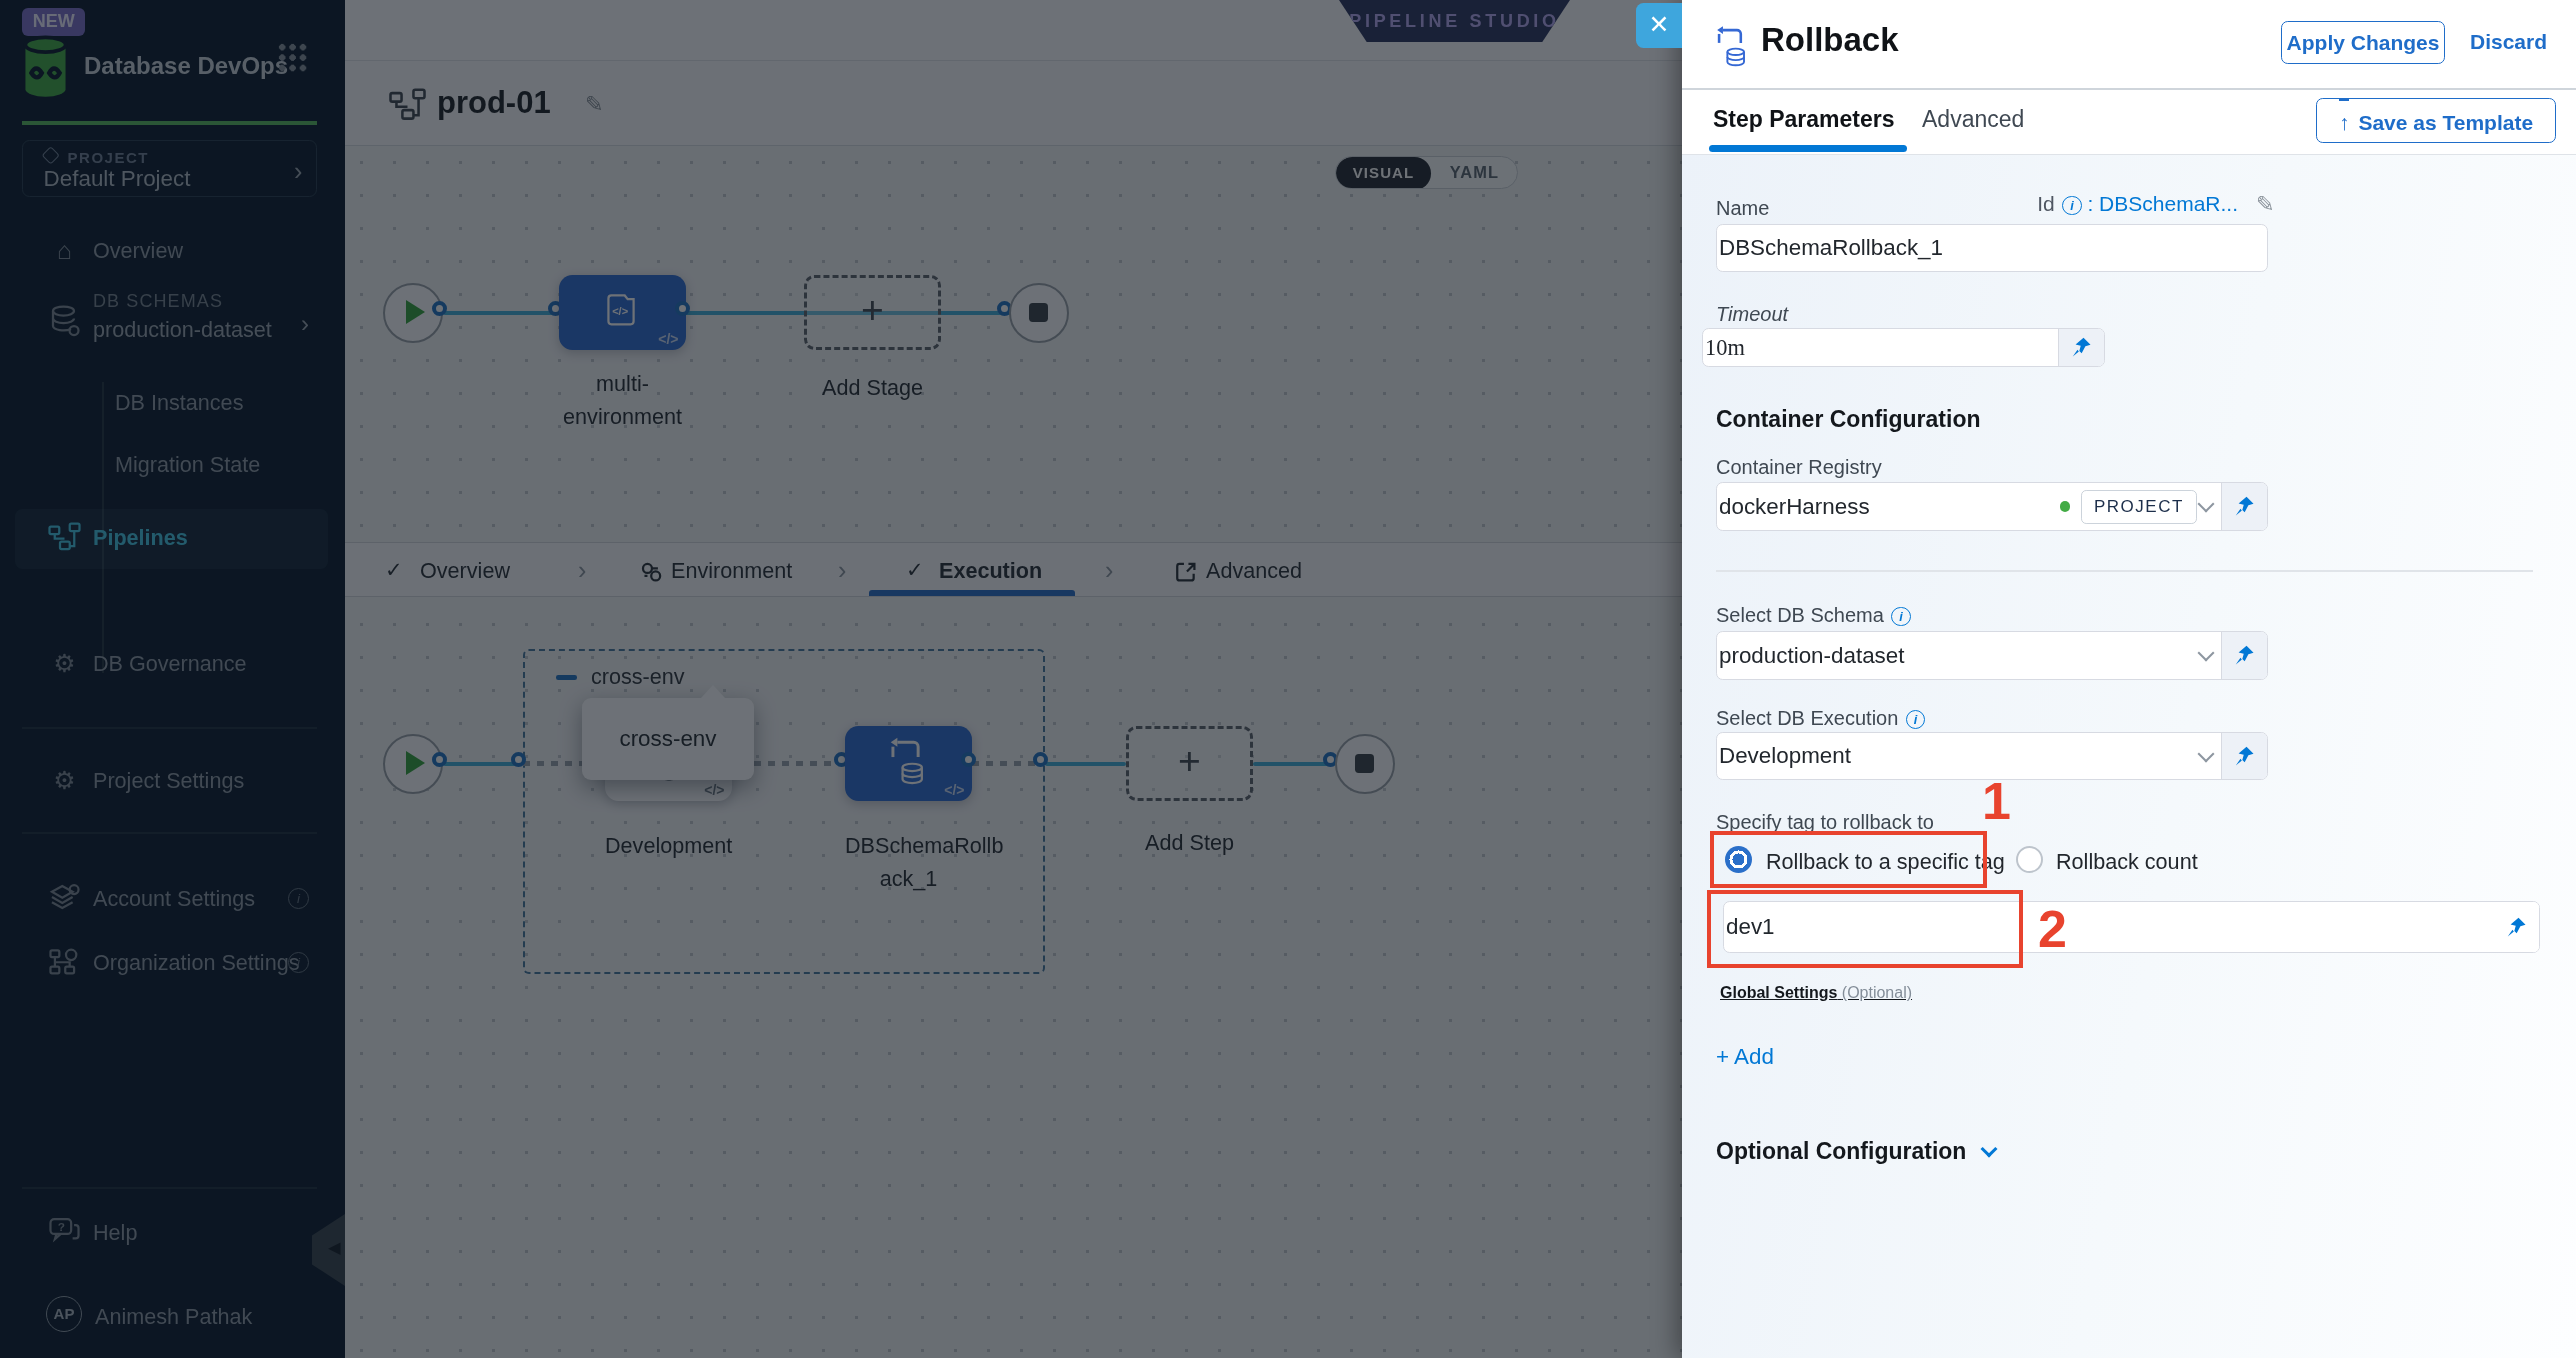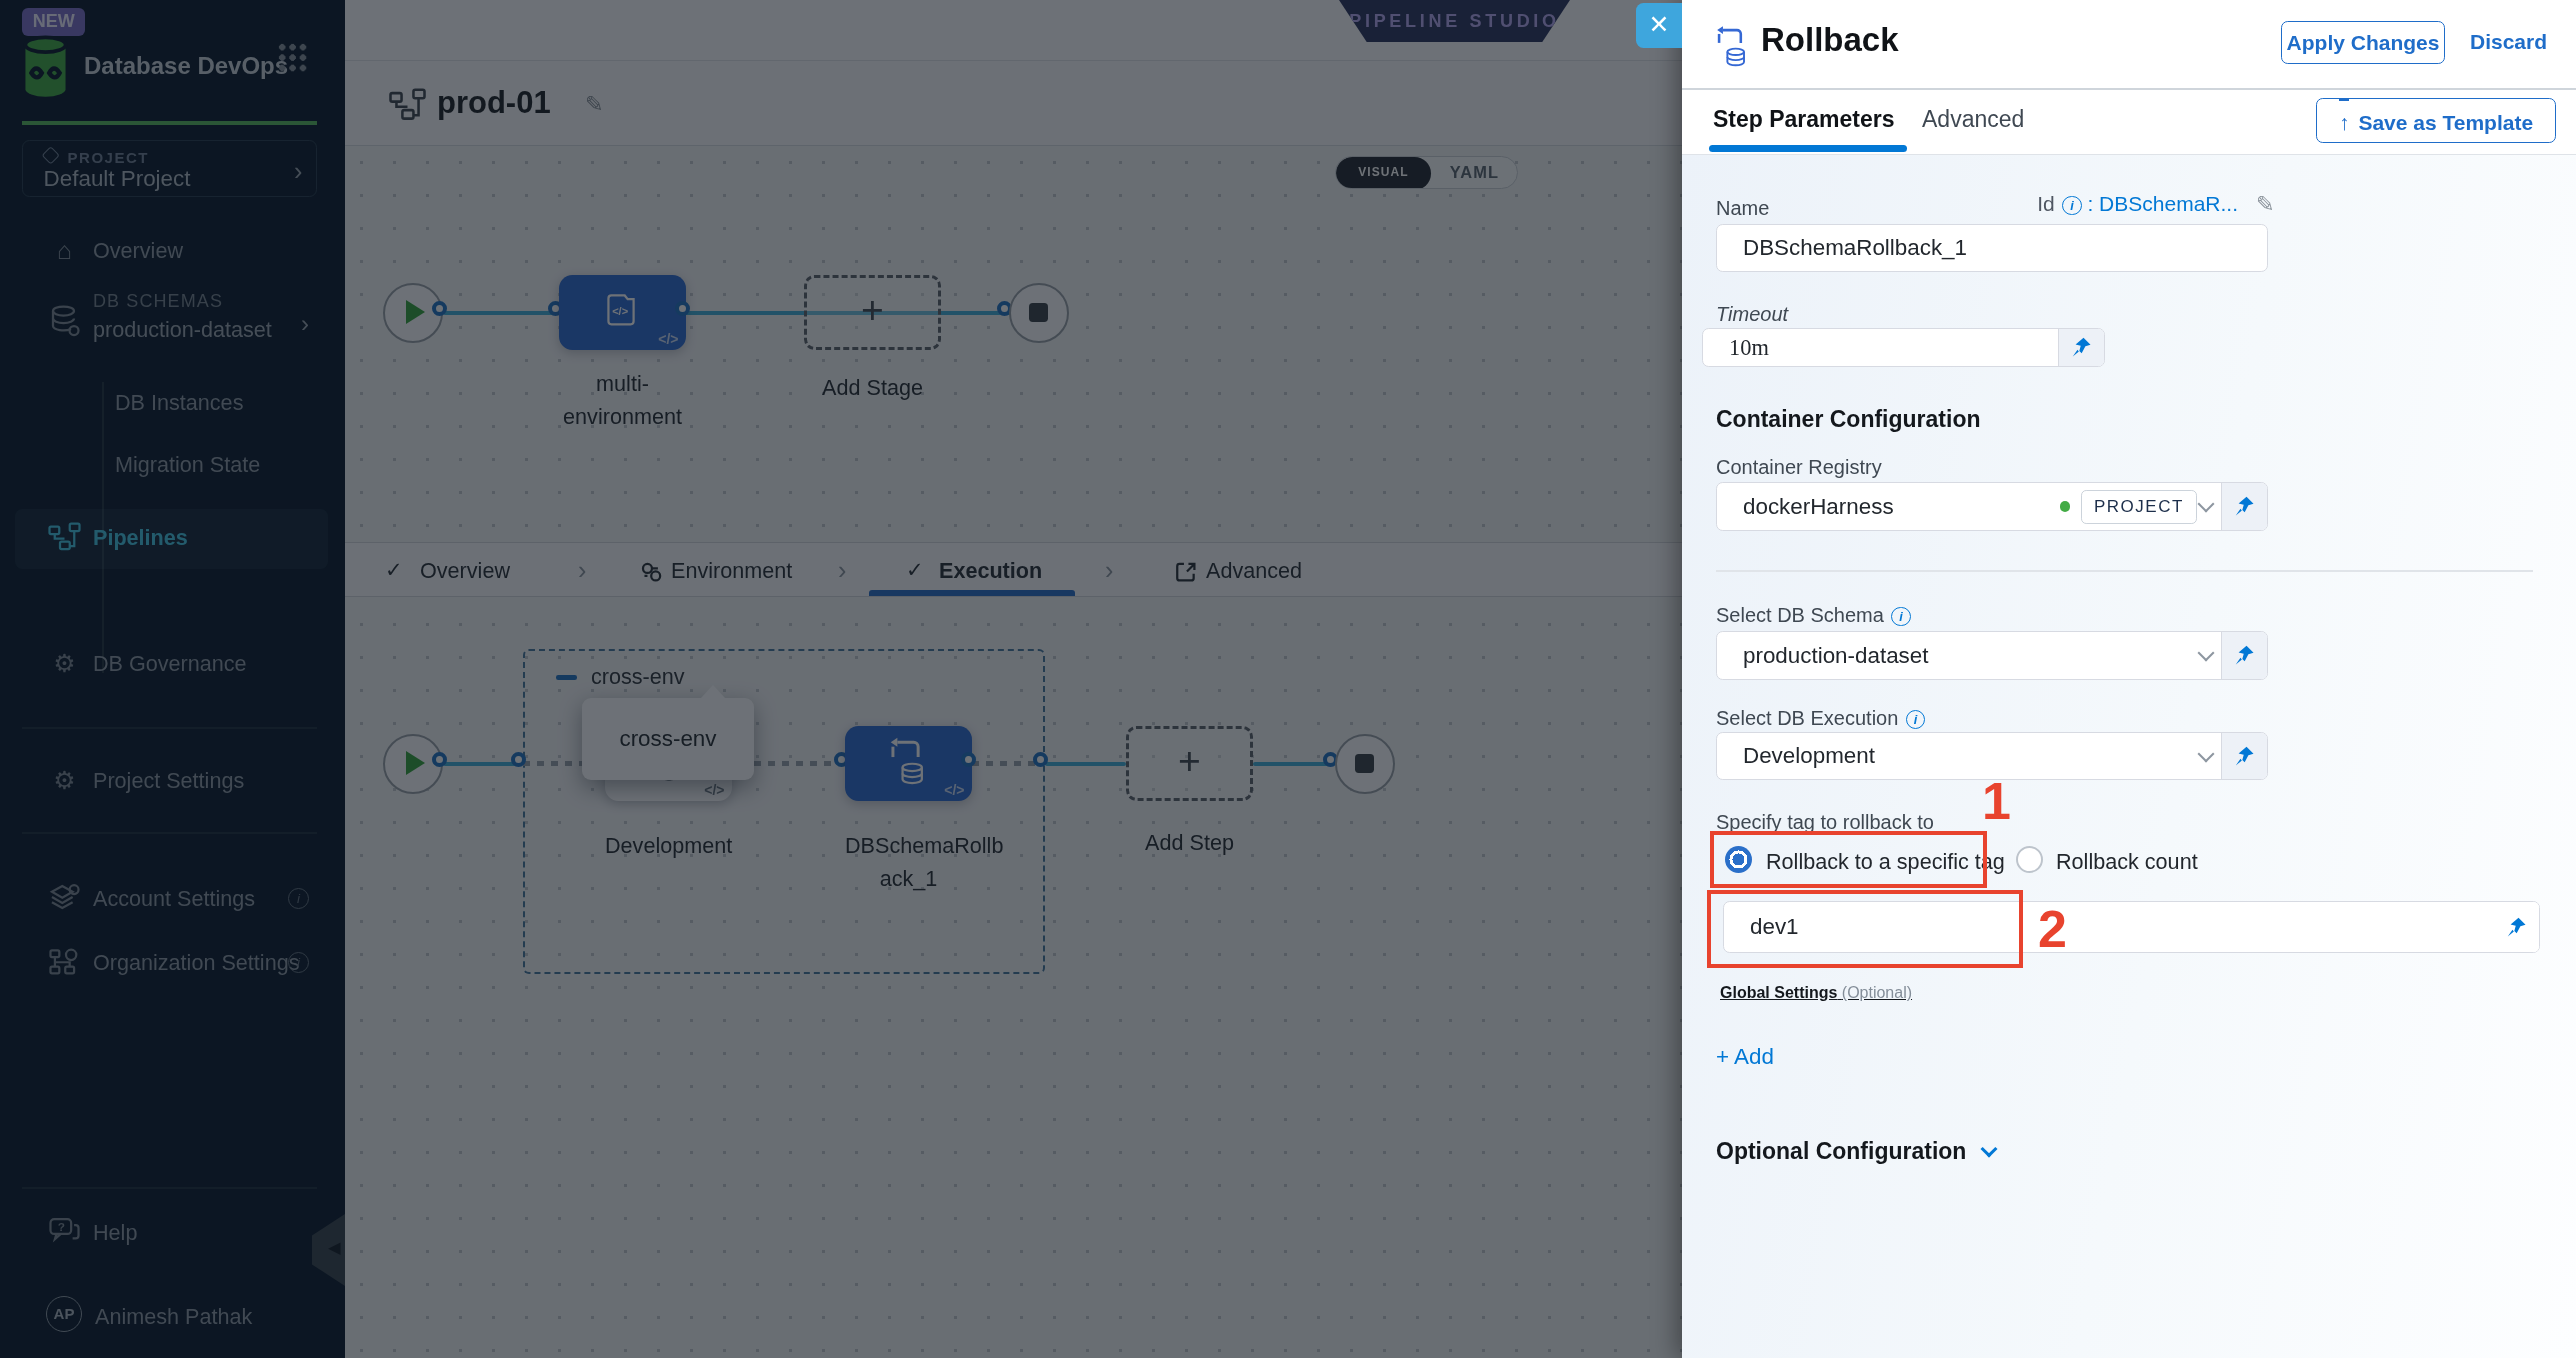--- a/index.html
+++ b/index.html
@@ -43,21 +43,21 @@
   .topbar { position:absolute; left:0; top:0; width:1337px; height:61px; background:#fdfdfe; border-bottom:1.5px solid #e1e4e8; }
   .crumbs { position:absolute; left:32px; top:19.4px; font-size:19.4px; color:#2f7cc4; }
   .crumb-sep { color:#7e92a8; margin:0 10.4px; font-weight:bold; }
   .studio-badge { position:absolute; left:994px; top:0; width:231px; height:42px; background:#2c3560;
     clip-path:polygon(0 0,100% 0,88% 100%,12% 100%); color:#b4a7ef; font-size:18px; font-weight:bold;
     letter-spacing:3.7px; text-align:center; line-height:42px; }
   .pipe-header { position:absolute; left:0; top:61px; width:1337px; height:85px; background:#fbfbfc; border-bottom:1.5px solid #d8dce0;padding-left:12px; }
   .pipe-title { position:absolute; left:92px; top:24px; font-size:31px; font-weight:bold; color:#1d2227; }
   .pencil { position:absolute; font-size:22.4px; color:#8c949c; }
   .toggle { position:absolute; left:990px; top:95px; width:183px; height:33px; border:1.5px solid #ccd2d7; border-radius:18px; background:#fbfcfd; overflow:hidden; }
-  .toggle-visual { position:absolute; left:0; top:0; width:95px; height:33px; background:#242a32; color:#fff; font-size:12px; font-weight:bold; letter-spacing:1.1px; text-align:center; line-height:31px; border-radius:16.4px; }
+  .toggle-visual { position:absolute; left:0; top:0; width:95px; height:33px; background:#242a32; color:#fff; font-size:15px; font-weight:bold; letter-spacing:1.1px; text-align:center; line-height:31px; border-radius:16.4px; }
   .toggle-yaml { position:absolute; left:95px; top:0; width:87px; height:33px; color:#5b6670; font-size:16.4px; font-weight:bold; letter-spacing:1.1px; text-align:center; line-height:31px; }
 
   
   .line { position:absolute; height:3.7px; background:#41b0d9; border-radius:2.2px; }
   .dotline { position:absolute; height:5.2px; background:repeating-linear-gradient(90deg,#99a2ac 0 6.7px,transparent 6.7px 14px); }
   .endpoint { position:absolute; width:60px; height:60px; background:#fcfdfe; border:2.2px solid #99a1a8; border-radius:50%; }
   .play-tri { position:absolute; left:21px; top:15px; width:0; height:0; border-left:19.4px solid #35a43c; border-top:12px solid transparent; border-bottom:12px solid transparent; }
   .stop-sq { position:absolute; left:18px; top:18px; width:19.4px; height:19.4px; background:#3a424a; border-radius:3.7px; }
   .nub { position:absolute; width:15px; height:15px; background:#fff; border:4.5px solid #2273c4; border-radius:50%; }
   .node { position:absolute; width:127px; height:75px; border-radius:13.4px; box-shadow:0 3px 10.4px rgba(30,40,60,.25); }
@@ -94,21 +94,21 @@
   .drawer-div { position:absolute; left:0; top:88px; width:894px; height:1.5px; background:#cfd5db; }
   .tab1 { position:absolute; left:31px; top:106px; font-size:23px; font-weight:bold; color:#101317; }
   .tab2 { position:absolute; left:240px; top:106px; font-size:23px; color:#3f4852; }
   .tab-underline { position:absolute; left:27px; top:145px; width:198px; height:6.7px; background:#0278d5; border-radius:3.7px; }
   .save-btn { left:634px; top:98px; width:240px; height:45px; font-size:21px; line-height:42px; }
 
   .form { position:absolute; left:0; top:154px; width:894px; height:1205px;
     background:linear-gradient(100deg,#ecf2f9 0%,#f5f9fc 55%,#fdfeff 100%); border-top:1.5px solid #dfe3e8; }
   .flabel { position:absolute; font-size:20px; color:#3f4852; }
   .fhead { position:absolute; font-size:23px; font-weight:bold; color:#14181d; }
-  .finput { position:absolute; background:#fff; border:1.5px solid #d7dae2; border-radius:6.7px; font-size:22.4px; color:#22272d; padding-left:26px; display:flex; align-items:center; }
+  .finput { position:absolute; background:#fff; border:1.5px solid #d7dae2; border-radius:6.7px; font-size:22.4px; color:#22272d; padding-left:2px; display:flex; align-items:center; }
   .pinseg { position:absolute; right:0; top:0; bottom:0; width:46px; background:#edf1f7; border-left:1.5px solid #d7dae2; border-radius:0 5.2px 5.2px 0; display:flex; align-items:center; justify-content:center; }
   .chevdown { width:12px; height:12px; border-right:2.2px solid #8d96a0; border-bottom:2.2px solid #8d96a0; transform:rotate(45deg); margin-top:-4.5px; }
   .info-blue { display:inline-block; width:19.4px; height:19.4px; border:1.5px solid #0278d5; border-radius:50%; color:#0278d5; font-size:12.7px; font-style:italic; text-align:center; line-height:18px; vertical-align:1.5px; margin-left:7.5px; font-weight:bold;}
   .scope-badge { border:1.5px solid #ccd3db; border-radius:5.2px; font-size:17px; letter-spacing:1.5px; color:#1c2e4a; padding:6px 12px; background:#fff; }
   .gdot { width:10.4px; height:10.4px; background:#42ab45; border-radius:50%; }
   .radio { position:absolute; width:27px; height:27px; border-radius:50%; }
   .radio-on { background:radial-gradient(circle,#2a6fc9 0 6px,#ffffff 6px 9px,#2a6fc9 9px 100%); }
   .radio-off { background:#fff; border:2.2px solid #bdc4cc; }
   .redbox { position:absolute; border:4.5px solid #e8432e; z-index:5; }
   .rednum { position:absolute; font-size:52px; font-weight:bold; color:#e8432e; z-index:5; }

